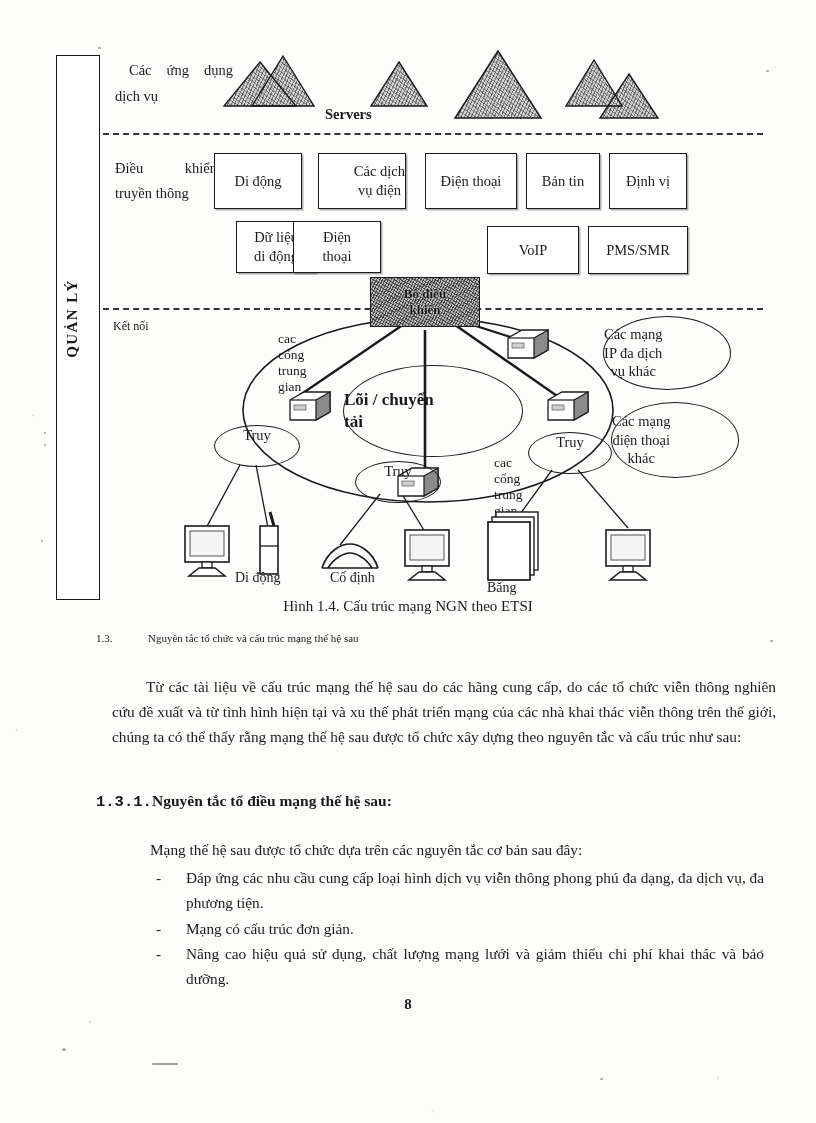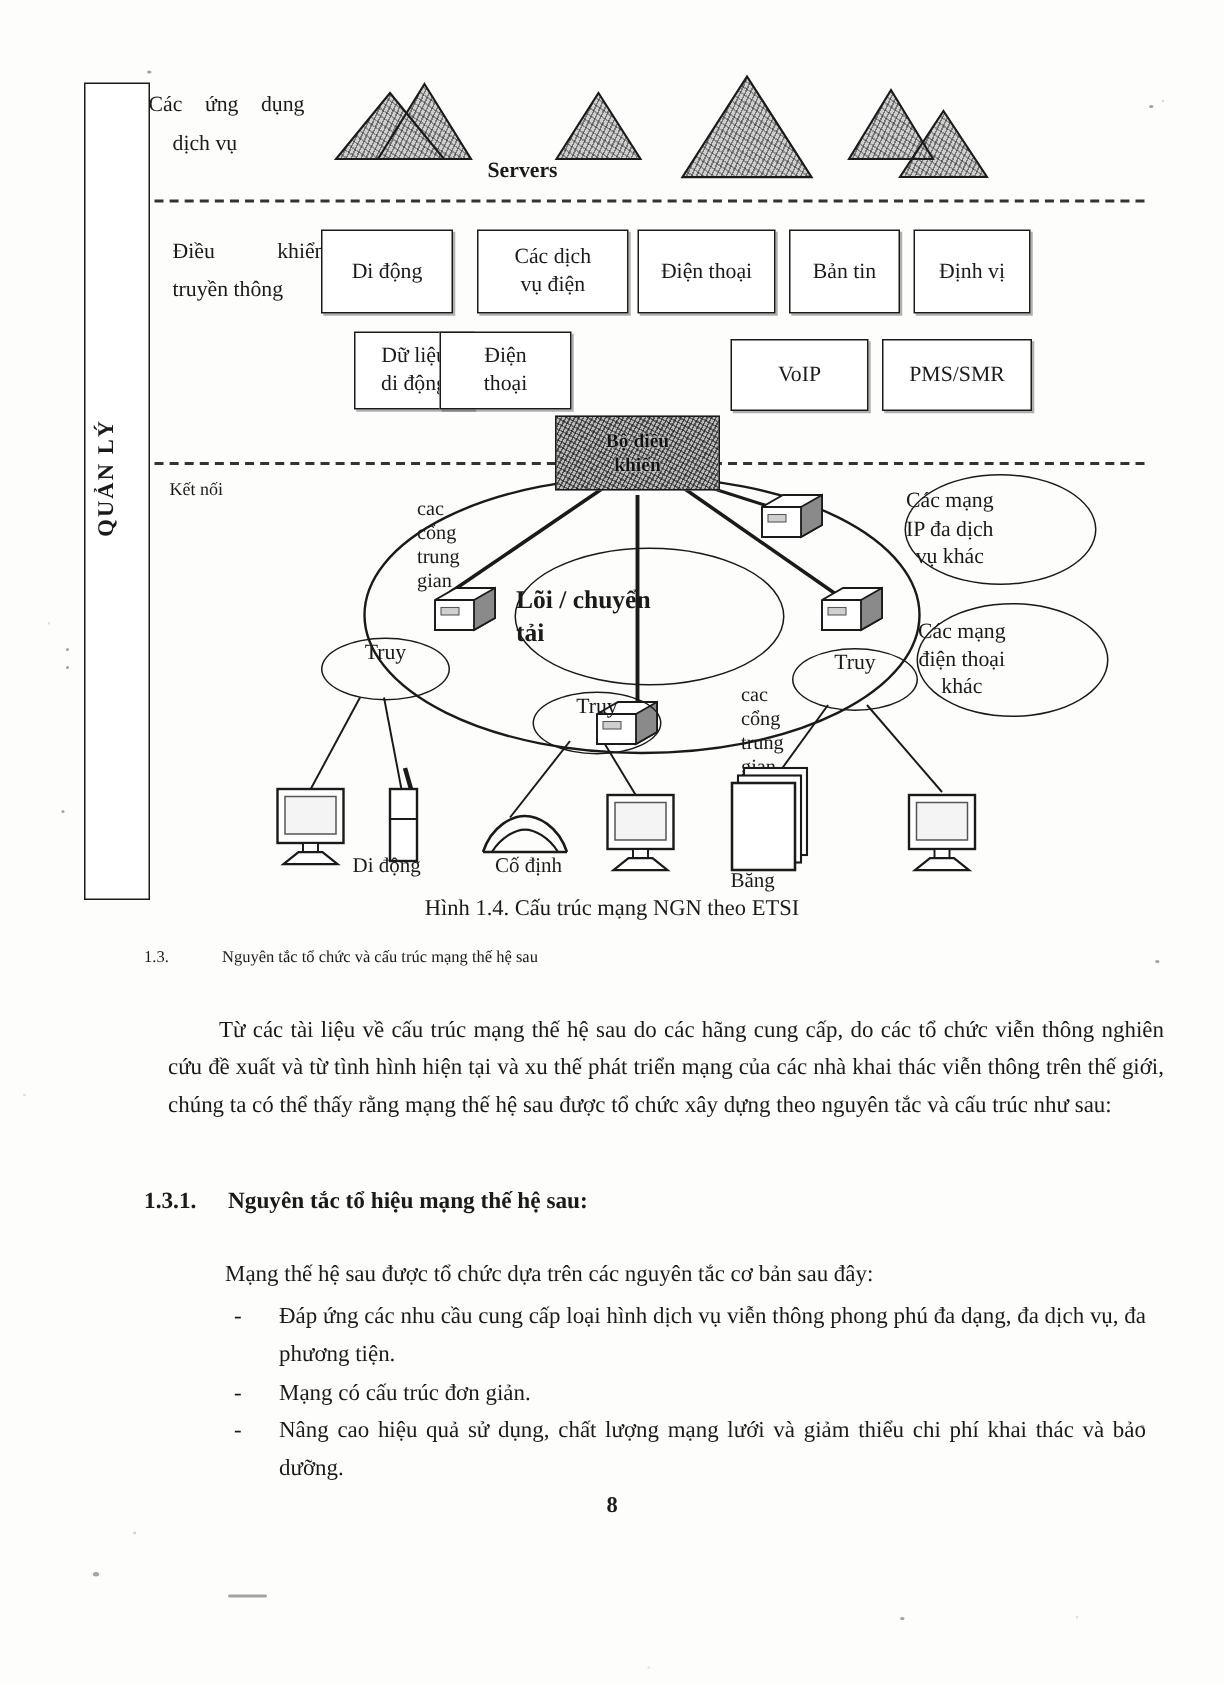--- a/index.html
+++ b/index.html
@@ -182,21 +182,21 @@
   }
   .section-head .num { display: inline-block; min-width: 52px; }
 
   .subsection-head {
     position: absolute;
     left: 96px;
     width: 660px;
     font-weight: bold;
     font-size: 15.5px;
   }
-  .subsection-head .num { display: inline-block; min-width: 56px; }
+  .subsection-head .num { display: inline-block; min-width: 56px; font-family: Liberation Mono, monospace; }
 
   p.body {
     position: absolute;
     left: 112px;
     width: 664px;
     margin: 0;
     font-size: 15.3px;
     line-height: 1.62;
     text-align: justify;
     text-indent: 34px;
@@ -239,21 +239,21 @@
 <div class="page">
 
   <div id="figure">
 
     <div class="mgmt-bar"></div>
     <div class="mgmt-label">QUẢN LÝ</div>
 
     <div class="dash-line" id="dash1"></div>
     <div class="dash-line" id="dash2"></div>
 
-    <div class="layer-label justified" style="left:99px; top:60px; width:104px;">Các ứng dụng</div>
+    <div class="layer-label justified" style="left:129px; top:60px; width:104px;">Các ứng dụng</div>
     <div class="layer-label" style="left:115px; top:86px;">dịch vụ</div>
 
     <div class="tri-wrap">
       <div class="tri-shape" style="left:224px; top:62px; width:72px; height:44px;"></div>
       <div class="tri-shape" style="left:252px; top:56px; width:62px; height:50px;"></div>
       <svg class="overlay" style="width:816px;height:640px;">
         <polygon points="260,62 296,106 224,106" fill="none" stroke="#1a1a1a" stroke-width="1.4"></polygon>
         <polygon points="283,56 314,106 252,106" fill="none" stroke="#1a1a1a" stroke-width="1.4"></polygon>
       </svg>
     </div>
@@ -278,21 +278,21 @@
       </svg>
     </div>
     <div class="servers-cap" style="left:325px; top:106px;">Servers</div>
 
     <div class="layer-label justified" style="left:115px; top:158px; width:102px;">Điều khiển</div>
     <div class="layer-label" style="left:115px; top:183px;">truyền thông</div>
 
     <div class="svc-box" style="left:214px; top:153px; width:88px; height:56px;">
       <span>Di động</span>
     </div>
-    <div class="svc-box" style="left:318px; top:153px; width:101px; height:56px; white-space:pre-line;">
+    <div class="svc-box" style="left:318px; top:153px; width:88px; height:56px; white-space:pre-line;justify-content:flex-end;">
       <span style="white-space:pre-line;">Các dịch
 vụ điện</span>
     </div>
     <div class="svc-box" style="left:425px; top:153px; width:92px; height:56px;">
       <span>Điện thoại</span>
     </div>
     <div class="svc-box" style="left:526px; top:153px; width:74px; height:56px;">
       <span>Bản tin</span>
     </div>
     <div class="svc-box" style="left:609px; top:153px; width:78px; height:56px;">
@@ -453,21 +453,21 @@
     <div class="fig-caption">Hình 1.4. Cấu trúc mạng NGN theo ETSI</div>
   </div>
 
   <div class="section-head" style="top:632px;">
     <span class="num">1.3.</span><span>Nguyên tắc tổ chức và cấu trúc mạng thế hệ sau</span>
   </div>
 
   <p class="body" style="top:675px;">Từ các tài liệu về cấu trúc mạng thế hệ sau do các hãng cung cấp, do các tổ chức viễn thông nghiên cứu đề xuất và từ tình hình hiện tại và xu thế phát triển mạng của các nhà khai thác viễn thông trên thế giới, chúng ta có thể thấy rằng mạng thế hệ sau được tổ chức xây dựng theo nguyên tắc và cấu trúc như sau:</p>
 
   <div class="subsection-head" style="top:792px;">
-    <span class="num">1.3.1.</span><span>Nguyên tắc tổ hiệu mạng thế hệ sau:</span>
+    <span class="num">1.3.1.</span><span>Nguyên tắc tổ điều mạng thế hệ sau:</span>
   </div>
 
   <p class="body indented" style="top:838px;">Mạng thế hệ sau được tổ chức dựa trên các nguyên tắc cơ bản sau đây:</p>
 
   <ul class="bullets" style="top:866px;">
     <li>
       <span class="dash">-</span>
       <span>Đáp ứng các nhu cầu cung cấp loại hình dịch vụ viễn thông phong phú đa dạng, đa dịch vụ, đa phương tiện.</span>
     </li>
     <li>

